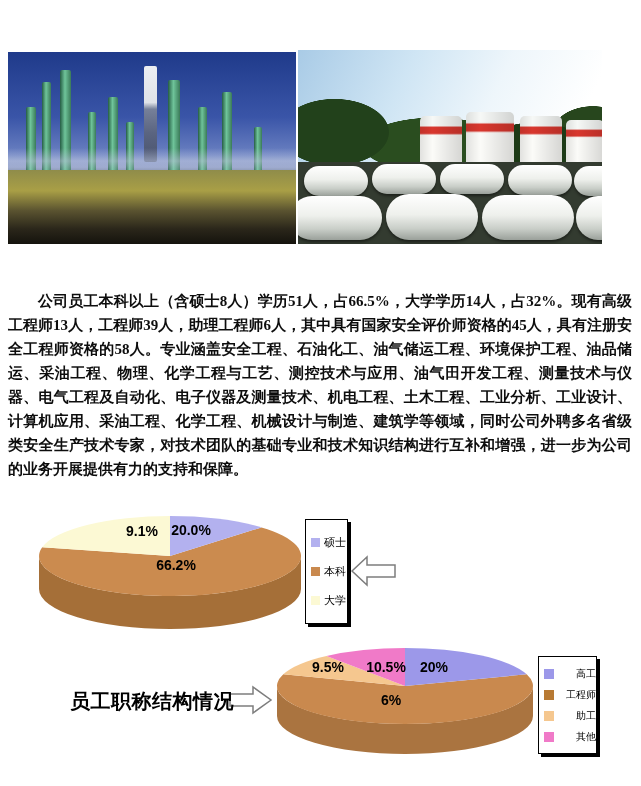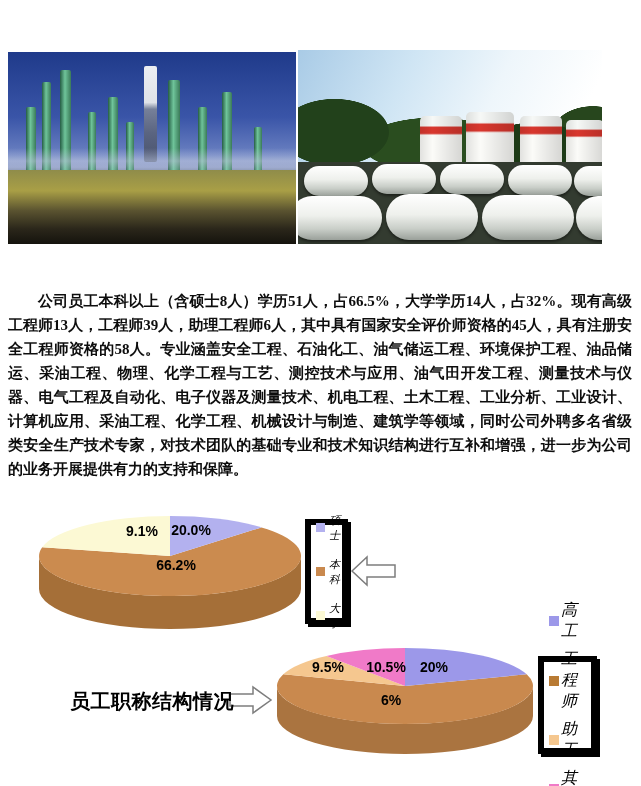--- a/index.html
+++ b/index.html
@@ -39,29 +39,29 @@
   
   .intro{position:absolute;left:8px;top:230px;width:624px;
     font-family:"Liberation Serif","DejaVu Serif",serif;font-weight:700;
     font-size:15px;line-height:24px;text-align:justify;text-indent:2em;color:#0d0d0d;}
 
   
   svg.overlay{position:absolute;left:0;top:0;pointer-events:none;}
 
   .pct{position:absolute;font-weight:700;font-size:14px;text-align:center;color:#000;}
 
-  .legend{position:absolute;background:#fff;border:6px solid #000000;box-shadow:3px 3px 0 #000;
-    display:flex;flex-direction:column;justify-content:center;box-sizing:border-box;font-style:italic;}
+  .legend{position:absolute;background:#fff;border:1px solid #000000;box-shadow:3px 3px 0 #000;
+    display:flex;flex-direction:column;justify-content:center;box-sizing:border-box;}
   .legend .li{display:flex;align-items:center;}
   .legend .sw{display:inline-block;flex:0 0 auto;}
   .legend-1{left:305px;top:475px;width:43px;height:105px;padding-left:5px;gap:14px;}
   .legend-1 .li{gap:4px;font-size:11px;}
   .legend-1 .sw{width:9px;height:9px;}
   .legend-2{left:538px;top:612px;width:59px;height:98px;padding-left:5px;gap:7px;}
-  .legend-2 .li{gap:2px;font-size:16px;}
+  .legend-2 .li{gap:2px;font-size:10px;justify-content:space-between;}
   .legend-2 .sw{width:10px;height:10px;}
   .sw-c1-0{background:#b3b1ef;}.sw-c1-1{background:#c9894e;}.sw-c1-2{background:#fcf9d4;}
   .sw-c2-0{background:#9c98e9;}.sw-c2-1{background:#b87a33;}.sw-c2-2{background:#f5c78f;}.sw-c2-3{background:#f07ac8;}
 
   .side-title{position:absolute;font-weight:700;font-size:20px;letter-spacing:.5px;color:#000;
     font-family:"Liberation Sans","DejaVu Sans",sans-serif;}
   .title-1{left:402px;top:512px;}
   .title-2{left:70px;top:644px;}
 
   .caption{position:absolute;left:0;top:745px;width:641px;text-align:center;

